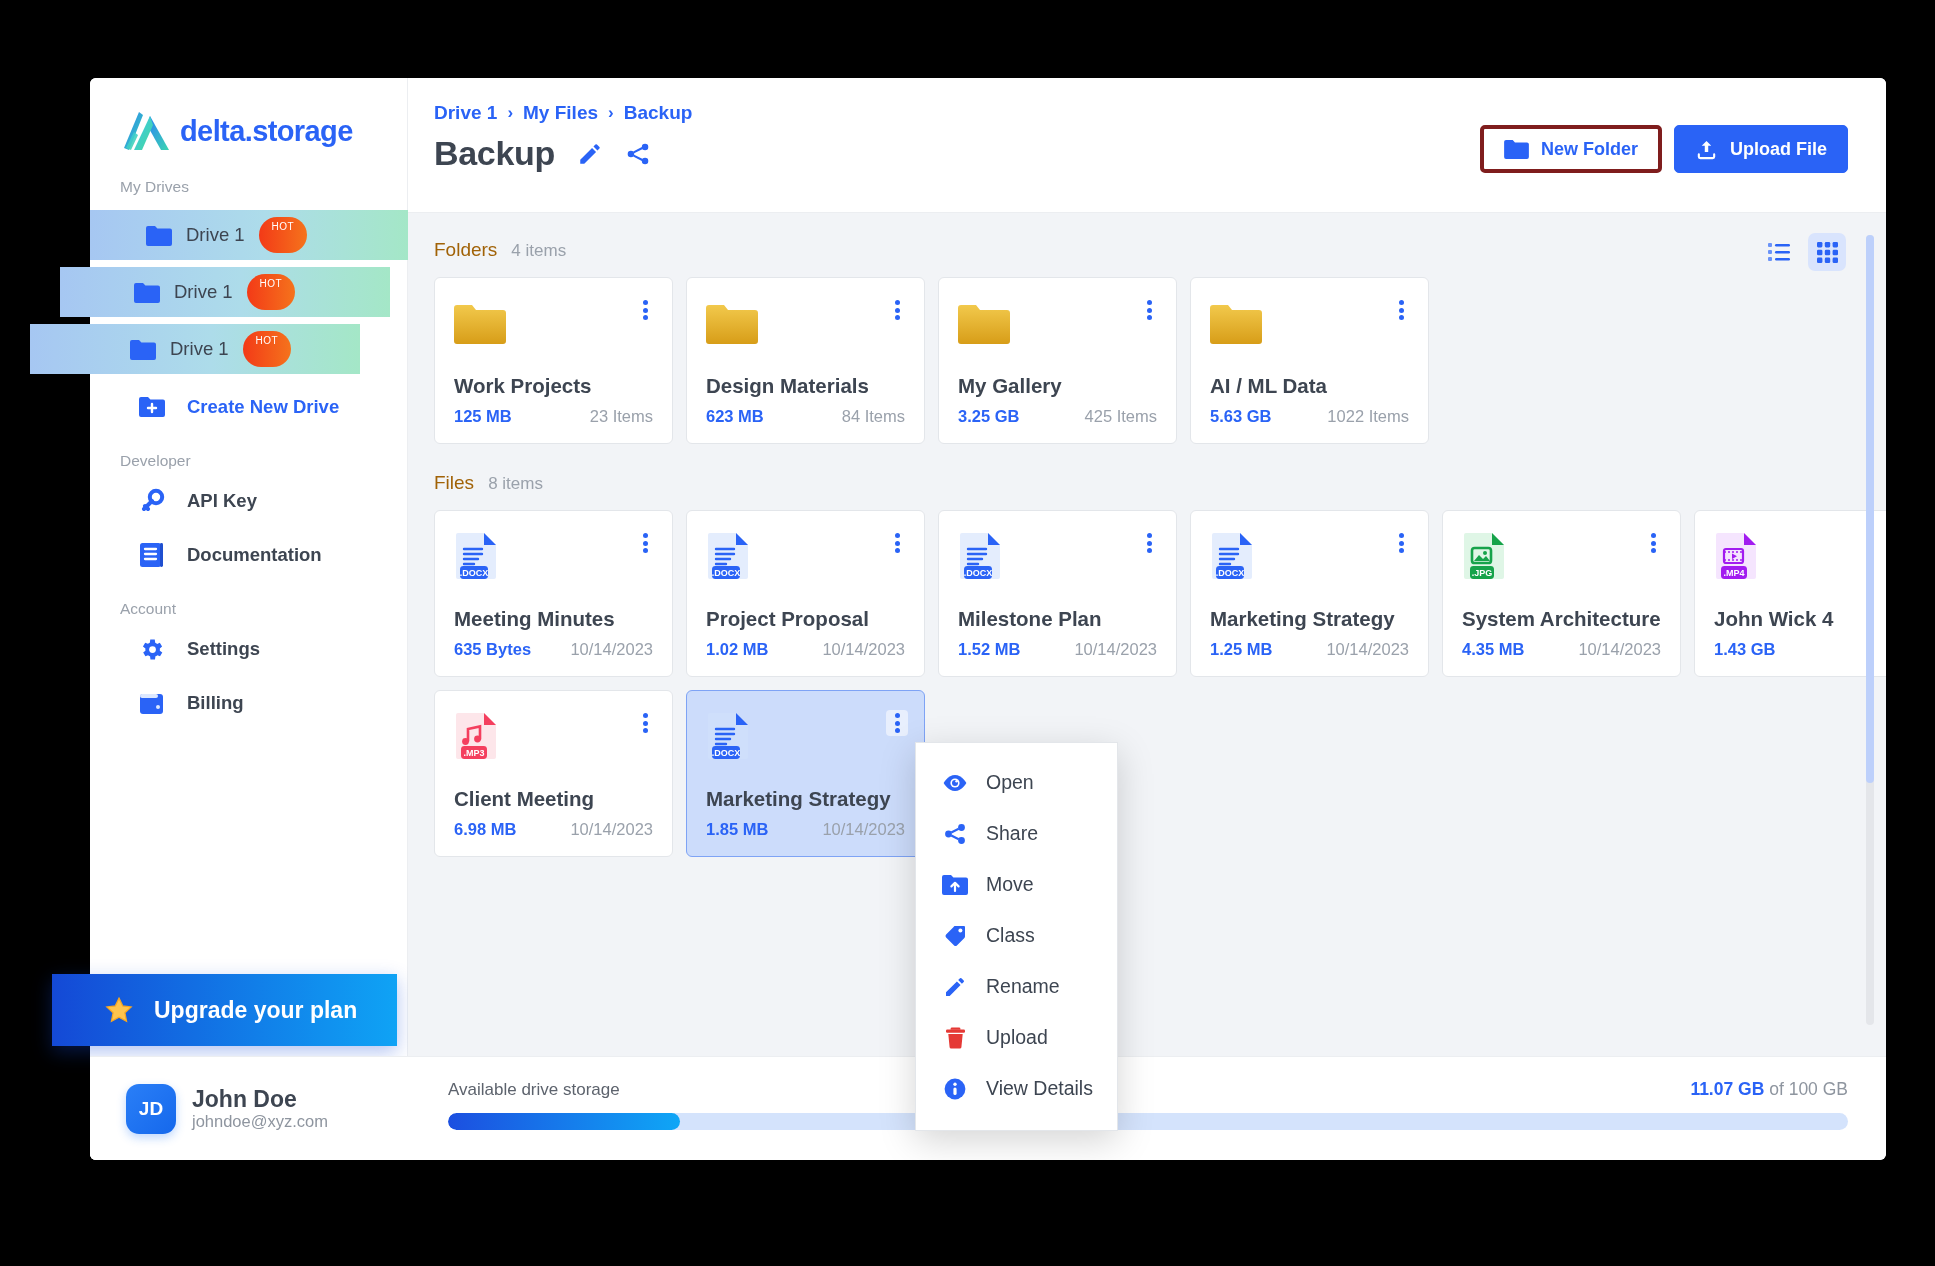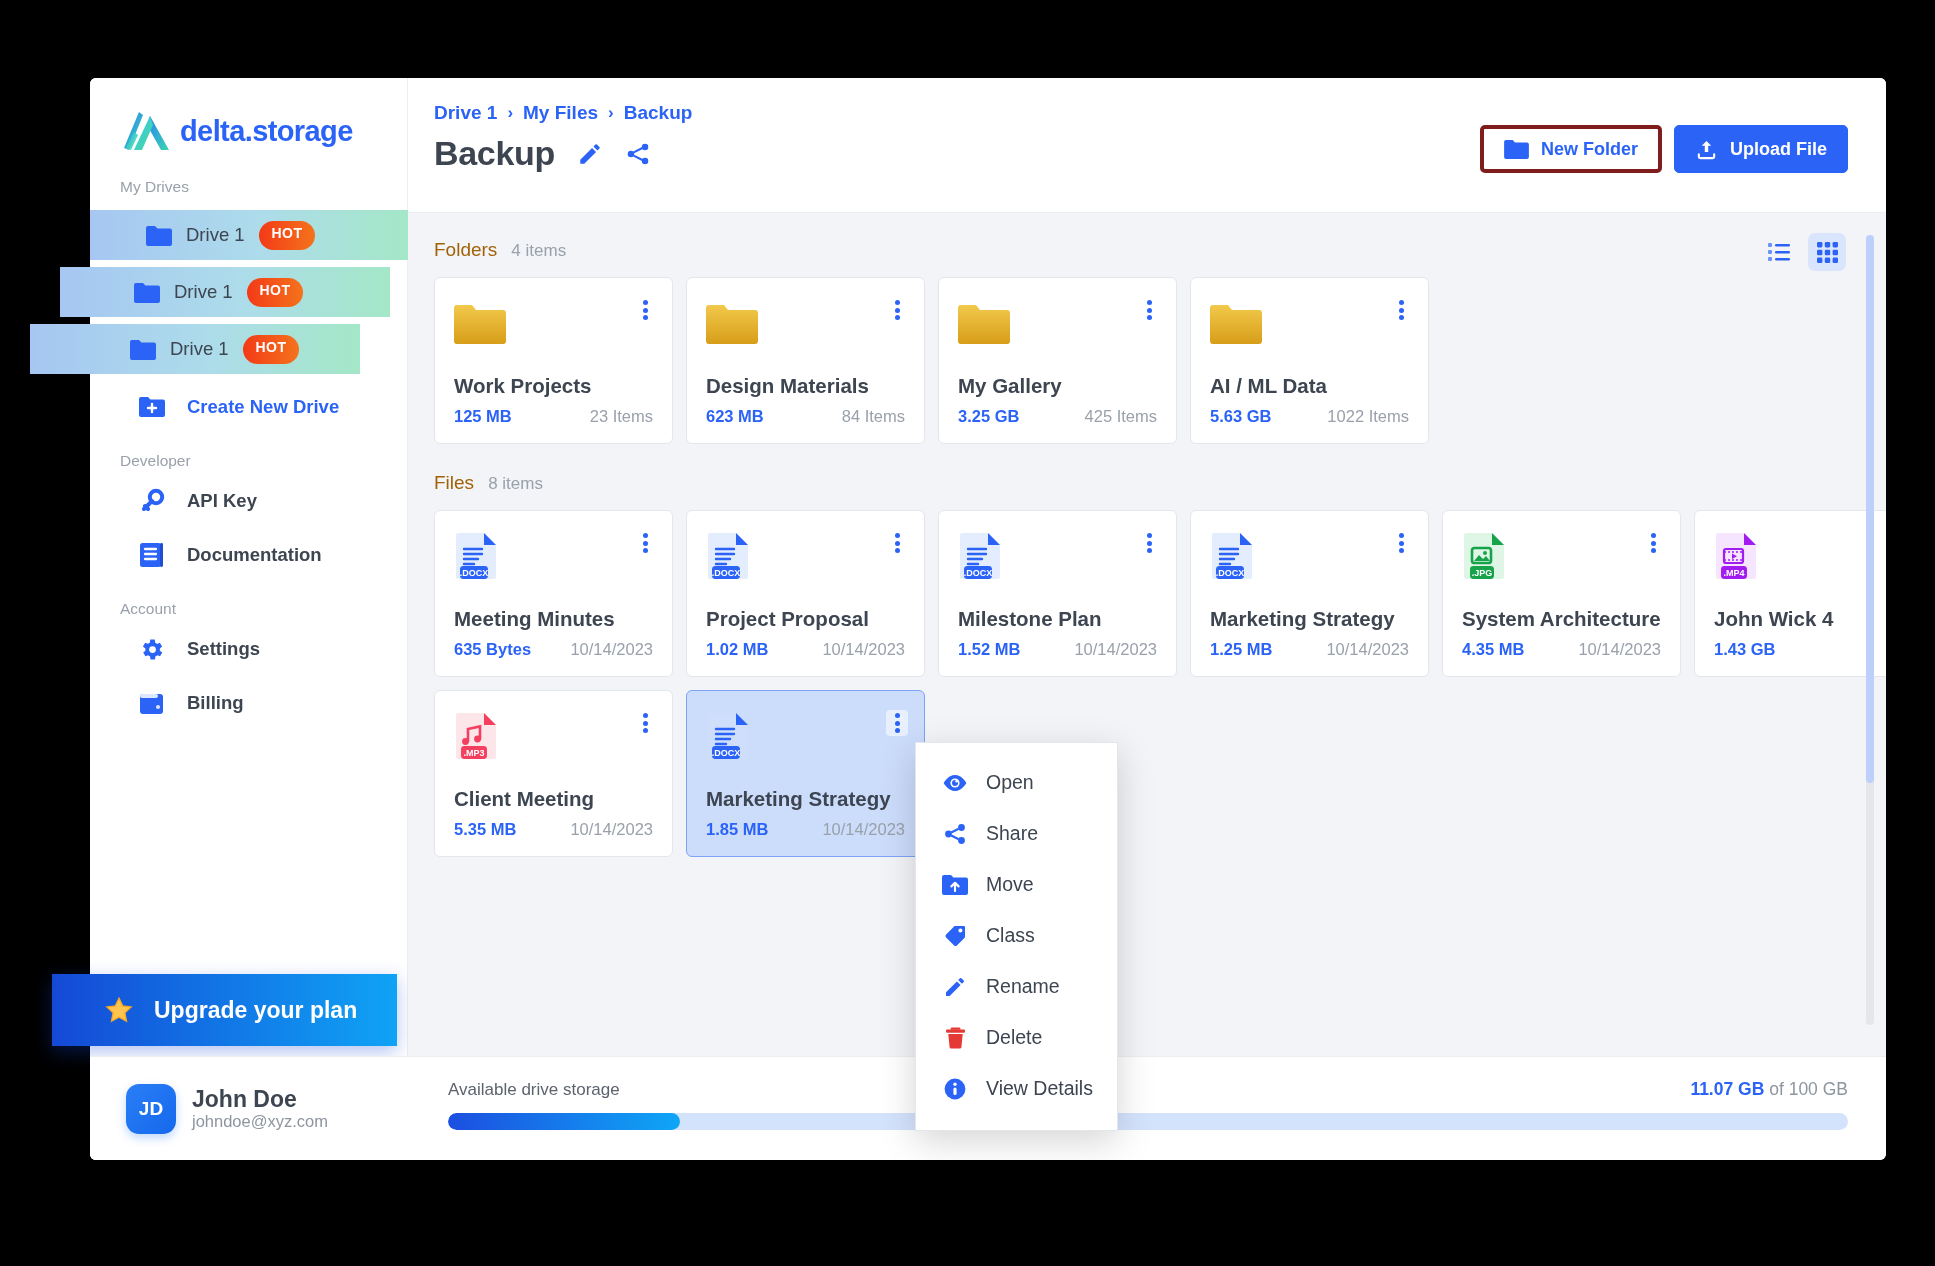--- a/index.html
+++ b/index.html
@@ -59,22 +59,22 @@
     height: 50px;
     padding-left: 56px;
   }
   .drive-item.d1 { left: 0px; top: 0px; width: 318px; }
   .drive-item.d2 { left: -30px; top: 57px; width: 330px; padding-left: 74px; }
   .drive-item.d3 { left: -60px; top: 114px; width: 330px; padding-left: 100px; }
   .folder-blue { width: 26px; height: 21px; flex: none; }
   .drive-name { font-size: 18.5px; color: #3d4551; font-weight: 400; }
   .hot-badge {
     background: linear-gradient(90deg, #f33a17 0%, #f5731c 100%);
-    color: #fff; font-size: 14px; font-weight: 700;
-    border-radius: 20px; padding: 4px 13px 9px; letter-spacing: 0.4px;
+    color: #fff; font-size: 10px; font-weight: 400;
+    border-radius: 20px; padding: 4px 13px 21px; letter-spacing: 0.4px;
   }
 
   .nav-link {
     display: flex; align-items: center; gap: 22px;
     padding: 0 0 0 48px;
     height: 54px;
   }
   .nav-link .nav-ico { width: 27px; height: 27px; flex: none; display:flex; align-items:center; justify-content:center; }
   .nav-label { font-size: 18.5px; color: #3d4551; font-weight: 600; }
   .nav-label.accent { color: #2a63f6; font-weight: 700; }
@@ -660,21 +660,21 @@
             <rect x="7" y="35" width="26" height="13" rx="3.4" fill="#f43f5e"></rect>
             <text x="20" y="45" font-size="9" font-weight="bold" fill="#fff" text-anchor="middle" font-family="Liberation Sans">.MP3</text>
           </svg>
           <div class="kebab">
               <i></i>
               <i></i>
               <i></i>
             </div>
           <div class="card-name">Client Meeting</div>
           <div class="card-meta">
-            <span class="meta-size">5.35 MB</span>
+            <span class="meta-size">6.98 MB</span>
             <span class="meta-right">10/14/2023</span>
           </div>
         </div>
 
         <div class="card selected">
           <svg class="card-ico" viewBox="0 0 52 52">
             <path d="M4 2h26l12 12v32a2 2 0 01-2 2H4a2 2 0 01-2-2V4a2 2 0 012-2z" fill="#cfdffb"></path>
             <path d="M30 2l12 12H30z" fill="#2a63f6"></path>
             <path d="M10 18h18M10 23h18M10 28h14M10 33h10" stroke="#2a63f6" stroke-width="2.4" stroke-linecap="round"></path>
             <rect x="6" y="35" width="28" height="13" rx="3.4" fill="#2a63f6"></rect>
@@ -759,21 +759,21 @@
       <span class="ctx-label">Rename</span>
     </div>
     <div class="ctx-item">
       <span class="ctx-ico">
         <svg width="23" height="24" viewBox="0 0 23 24">
           <rect x="2" y="3.4" width="19" height="3.4" rx="1.2" fill="#e53935"></rect>
           <path d="M8 1.4h7a1.4 1.4 0 011.4 1.4v1H6.6v-1A1.4 1.4 0 018 1.4z" fill="#e53935"></path>
           <path d="M4.3 8h14.4l-1.3 13.2a1.6 1.6 0 01-1.6 1.4H7.2a1.6 1.6 0 01-1.6-1.4z" fill="#e53935"></path>
         </svg>
       </span>
-      <span class="ctx-label">Delete</span>
+      <span class="ctx-label">Upload</span>
     </div>
     <div class="ctx-item">
       <span class="ctx-ico">
         <svg width="24" height="24" viewBox="0 0 24 24">
           <circle cx="12" cy="12" r="10.4" fill="#2a63f6"></circle>
           <circle cx="12" cy="7.2" r="1.7" fill="#fff"></circle>
           <rect x="10.4" y="10.4" width="3.2" height="7.6" rx="1.6" fill="#fff"></rect>
         </svg>
       </span>
       <span class="ctx-label">View Details</span>

